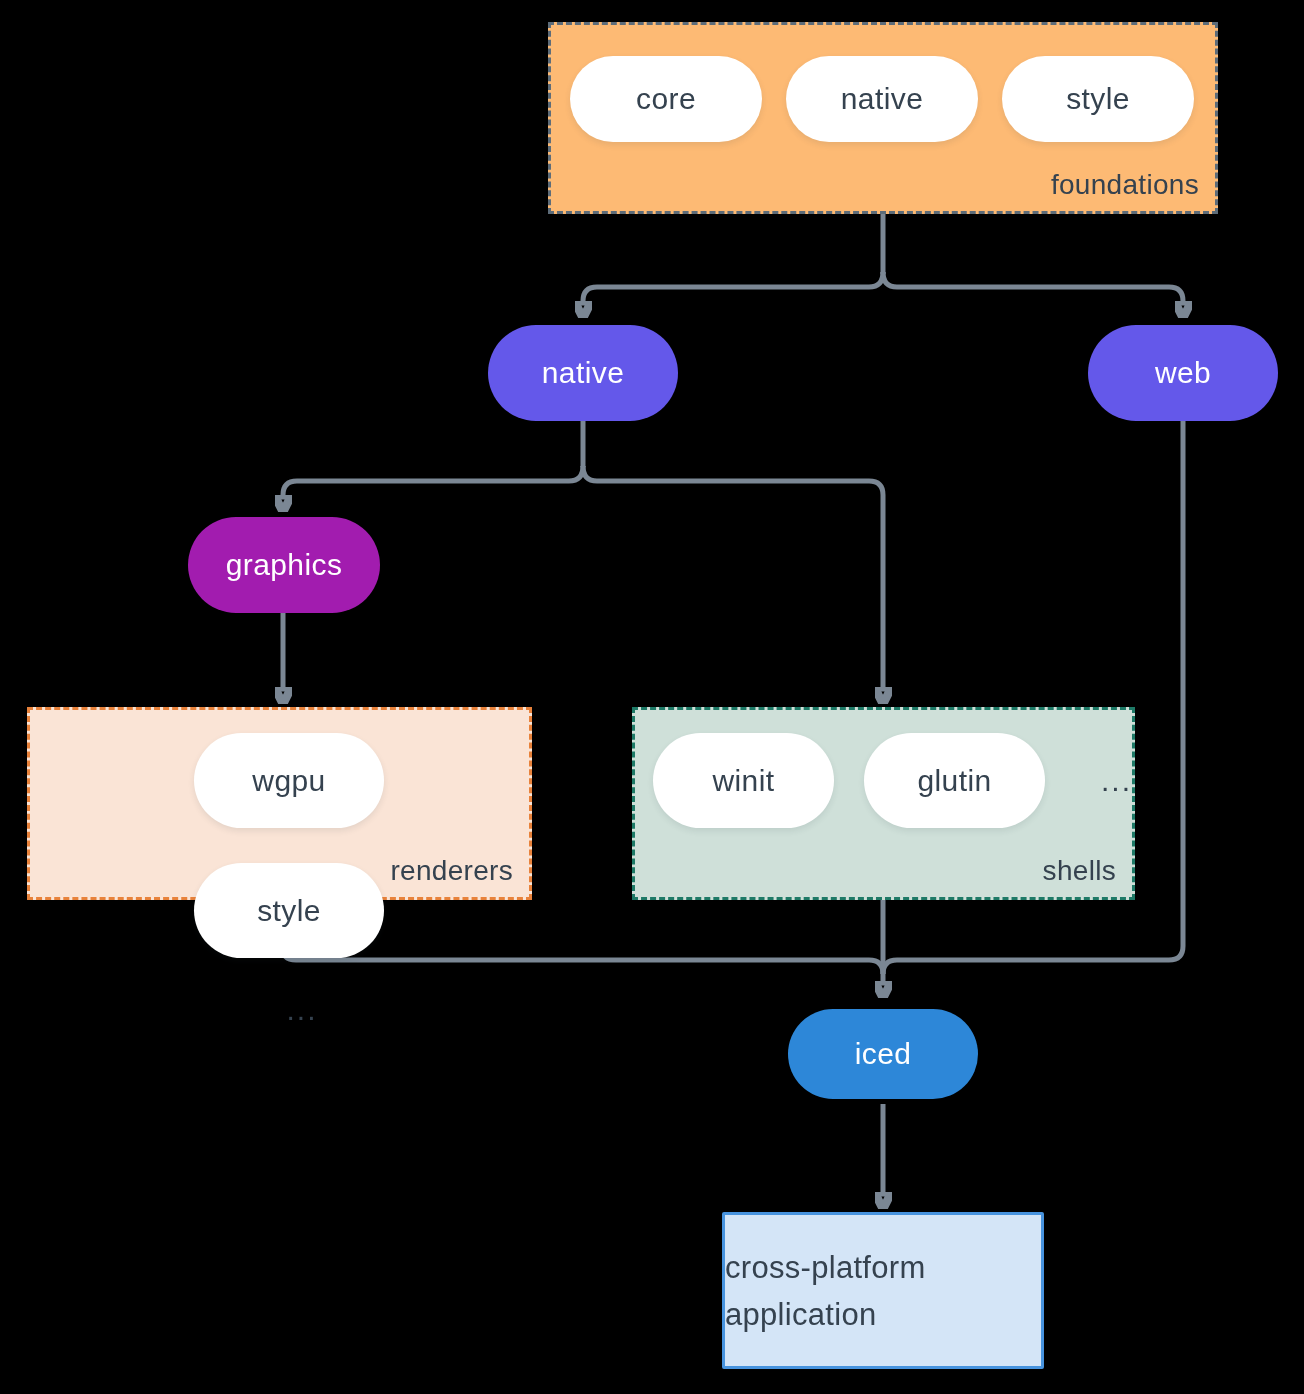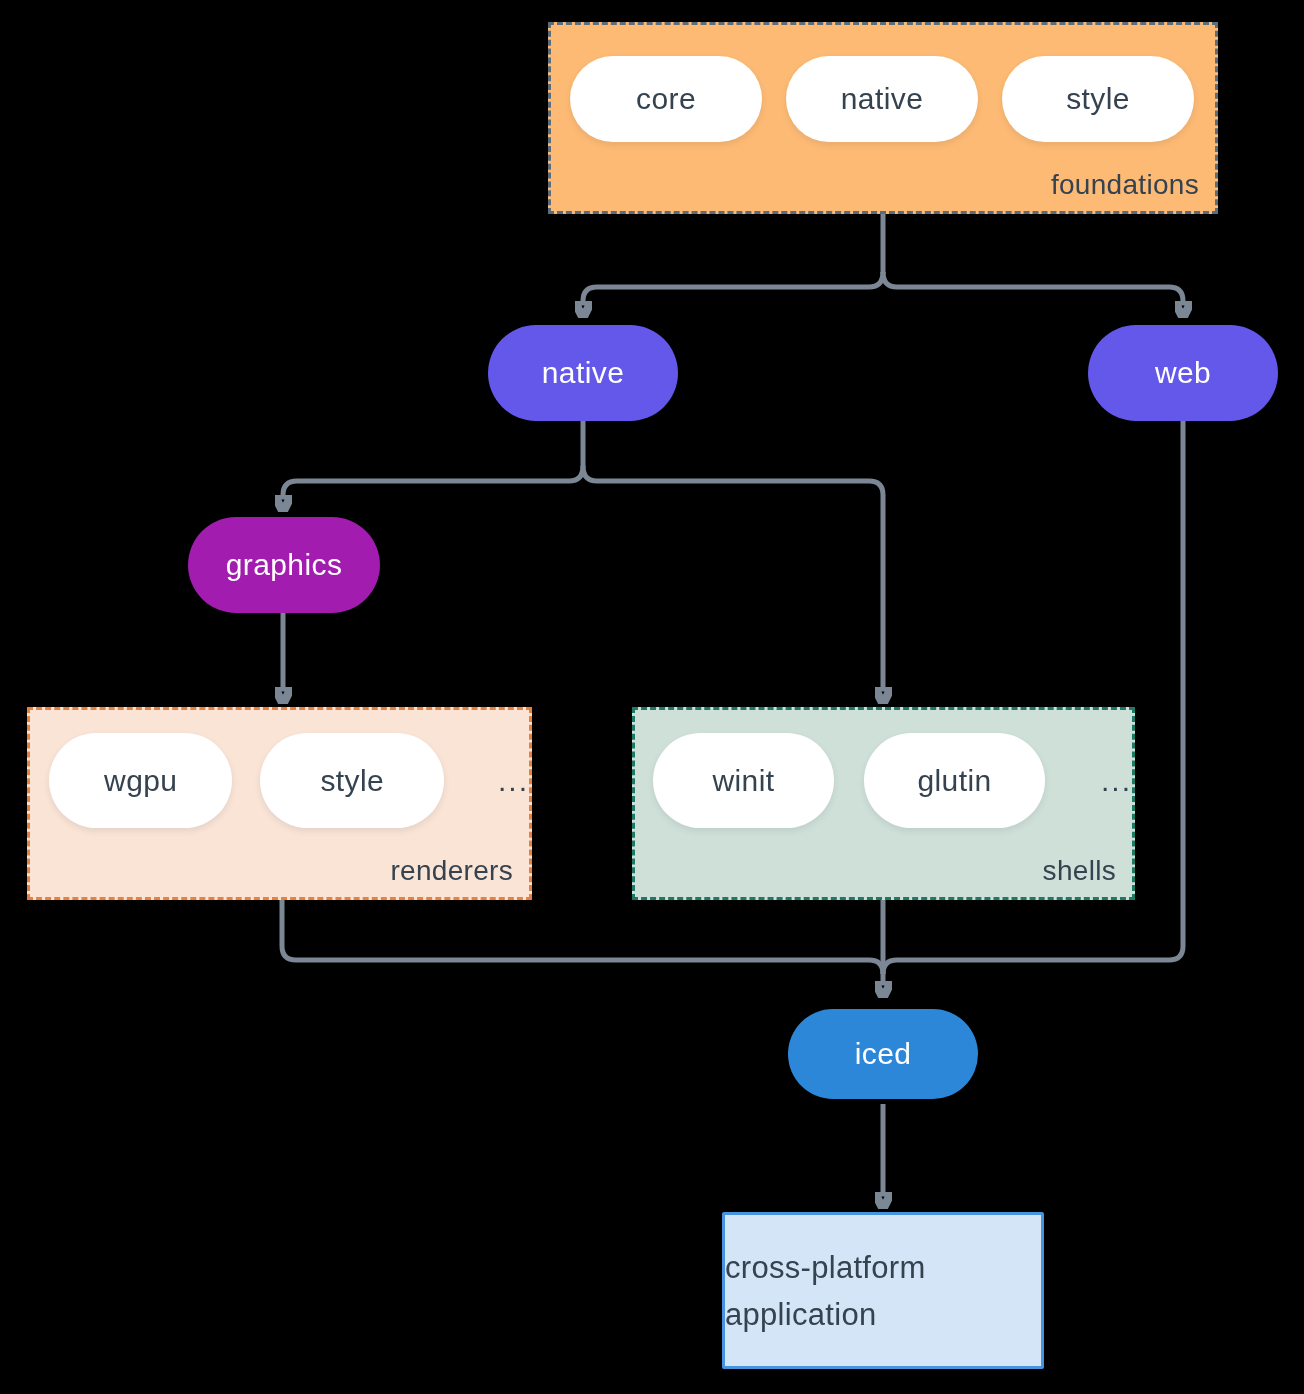--- a/index.html
+++ b/index.html
@@ -33,21 +33,21 @@
   #box-foundations{left:548px;top:22px;width:670px;height:192px;background:#fdba74;border:3px dashed #5d6c79;}
   #box-foundations .pill-row{padding:31px 0 0 19px;gap:24px;}
   #box-foundations .pill-white{width:192px;height:86px;}
 
   #node-native{left:488px;top:325px;width:190px;height:96px;background:#6458ea;}
   #node-web{left:1088px;top:325px;width:190px;height:96px;background:#6458ea;}
   #node-graphics{left:188px;top:517px;width:192px;height:96px;background:#a21caf;}
   #node-iced{left:788px;top:1009px;width:190px;height:90px;background:#2d87d8;}
 
   #box-renderers{left:27px;top:707px;width:505px;height:193px;background:#fae4d6;border:3px dashed #e8823b;}
-  #box-renderers .pill-row{padding:23px 0 0 19px;gap:28px;}
+  #box-renderers .pill-row{padding:23px 0 0 19px;gap:35px;flex-direction:column;}
   #box-renderers .pill-white{width:190px;height:95px;}
   #box-renderers .ellipsis{margin-left:26px;}
 
   #box-shells{left:632px;top:707px;width:503px;height:193px;background:#cfe0d9;border:3px dashed #1e7a67;}
   #box-shells .pill-row{padding:23px 0 0 18px;gap:30px;}
   #box-shells .pill-white{width:190px;height:95px;}
   #box-shells .ellipsis{margin-left:26px;}
 
   #box-app{
     position:absolute;left:722px;top:1212px;width:322px;height:157px;box-sizing:border-box;

